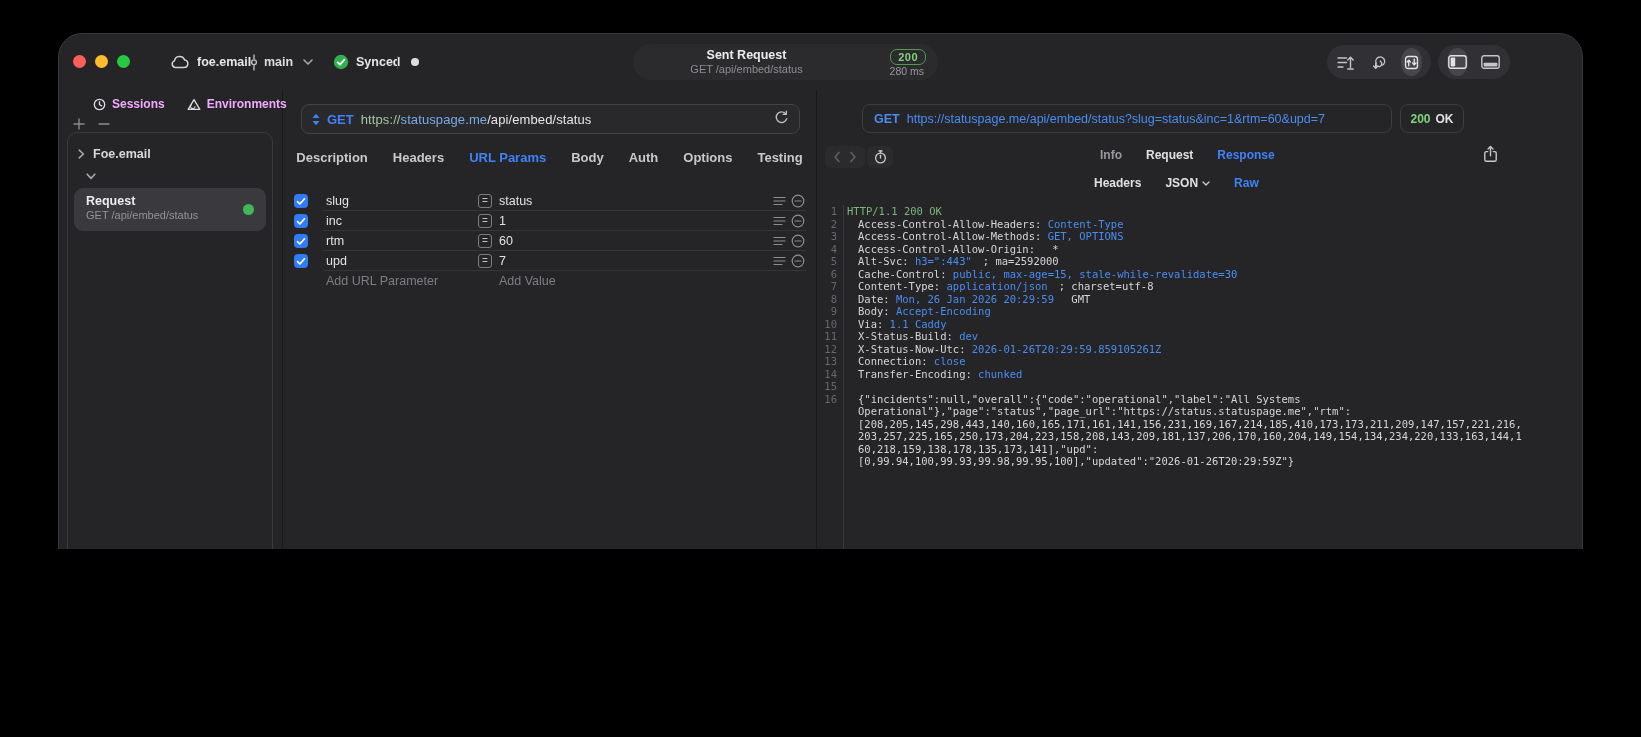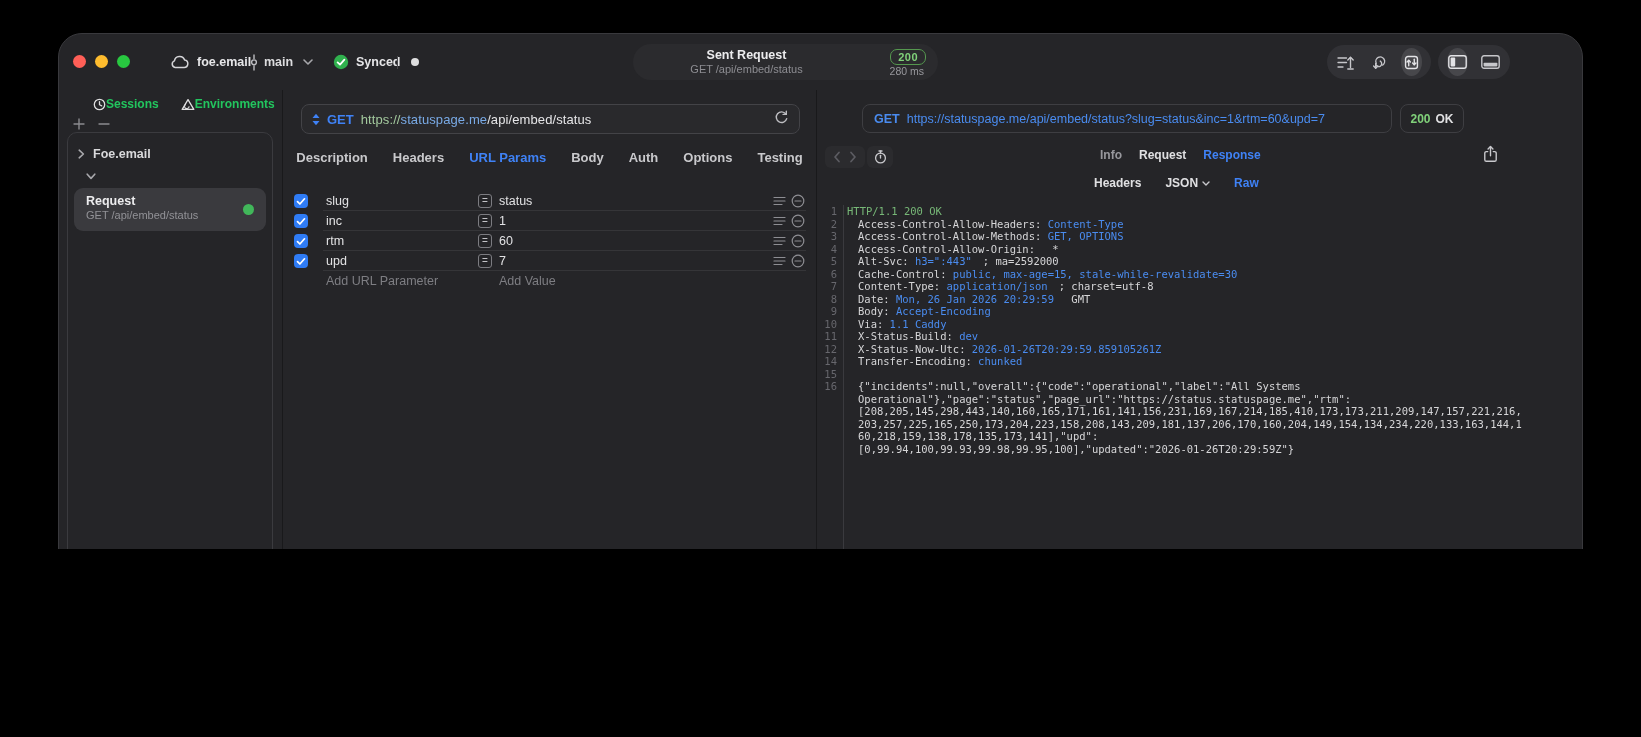--- a/index.html
+++ b/index.html
@@ -33,21 +33,21 @@
 
   .tb-group { position:absolute; top:11px; height:34px; background:#313135; border-radius:17px;
               display:flex; align-items:center; padding:0 9px; gap:12px; }
   .tb-group .btn { width:28px; height:28px; border-radius:50%; display:flex; align-items:center;
                    justify-content:center; background:transparent; border:none; cursor:pointer; }
   .tb-group .btn.circled { background:#47474b; }
 
   
   .sidebar { position:absolute; left:0; top:56px; width:224px; bottom:0; border-right:1px solid #19191b; }
   .sb-tabs { position:absolute; top:7px; left:34px; display:flex; gap:22px; }
-  .sb-tab { display:flex; align-items:center; color:#22c55e; font-size:12px; font-weight:700;
+  .sb-tab { display:flex; align-items:center; gap:6px; color:#f0abfc; font-size:12px; font-weight:700;
             background:none; border:none; cursor:pointer; }
   .sb-pm { position:absolute; top:28px; left:14px; display:flex; gap:13px; color:#8a8a8e; }
   .sb-pm span { cursor:pointer; }
   .sb-box { position:absolute; left:8px; right:9px; top:42px; bottom:16px; border:1px solid #3b3b3f; border-radius:10px; }
   .tree-item { position:absolute; left:10px; display:flex; align-items:center; gap:8px;
                color:#d9d9db; font-size:12.5px; font-weight:700; cursor:pointer; }
   .req-item { position:absolute; left:6px; right:6px; top:55px; height:43px; background:#3a3a3e;
               border-radius:9px; padding:6px 12px; cursor:pointer; }
   .req-title { font-size:12.5px; font-weight:700; color:#ececee; }
   .req-sub { font-size:11px; color:#929297; margin-top:1px; }
@@ -111,21 +111,21 @@
                  border-radius:8px; display:flex; align-items:center; justify-content:center; gap:5px;
                  font-size:12px; font-weight:700; }
   .st-code { color:#80d17a; } .st-text { color:#e0e0e2; }
 
   .resp-nav { position:absolute; left:0; right:0; top:56px; height:24px; }
   .histgroup { position:absolute; left:7px; top:0; height:22px; display:flex; align-items:center;
                background:#2b2b2e; border-radius:6px; padding:0 4px; }
   .histgroup .btn, .timer-btn, .share-btn-resp { background:none; border:none; cursor:pointer; display:flex;
                align-items:center; justify-content:center; }
   .timer-btn { position:absolute; left:49px; top:0; width:26px; height:22px; background:#2b2b2e; border-radius:6px; }
-  .resp-tabs { position:absolute; left:282px; top:2px; display:flex; gap:17px; }
+  .resp-tabs { position:absolute; left:282px; top:2px; display:flex; gap:24px; }
   .resp-tab { background:none; border:none; font-size:12px; font-weight:600; cursor:pointer; font-family:inherit; color:#e0e0e2; }
   .resp-tab.dim { color:#98989d; } .resp-tab.active { color:#3f82f6; }
   .share-btn-resp { position:absolute; right:84px; top:-1px; }
 
   .resp-subtabs { position:absolute; left:276px; top:86px; display:flex; gap:24px; align-items:center; }
   .subtab { background:none; border:none; font-size:12px; font-weight:600; color:#e0e0e2; cursor:pointer;
             font-family:inherit; display:flex; align-items:center; gap:4px; }
   .subtab.active { color:#3f82f6; }
 
   .code { position:absolute; left:0; right:0; top:115px; bottom:0;
@@ -661,20 +661,24 @@
             </div>
             <div class="code-line">
               <span class="ln">11</span>
               <span class="ct"><span class="c-w">X-Status-Build: </span><span class="c-b">dev</span></span>
             </div>
             <div class="code-line">
               <span class="ln">12</span>
               <span class="ct"><span class="c-w">X-Status-Now-Utc: </span><span class="c-b">2026-01-26T20:29:59.859105261Z</span></span>
             </div>
             <div class="code-line">
+              <span class="ln">13</span>
+              <span class="ct"><span class="c-w">Connection: </span><span class="c-b">close</span></span>
+            </div>
+            <div class="code-line">
               <span class="ln">14</span>
               <span class="ct"><span class="c-w">Transfer-Encoding: </span><span class="c-b">chunked</span></span>
             </div>
             <div class="code-line">
               <span class="ln">15</span>
               <span class="ct"></span>
             </div>
             <div class="code-line">
               <span class="ln">16</span>
               <span class="ct"><span class="c-w">{"incidents":null,"overall":{"code":"operational","label":"All Systems</span></span>

